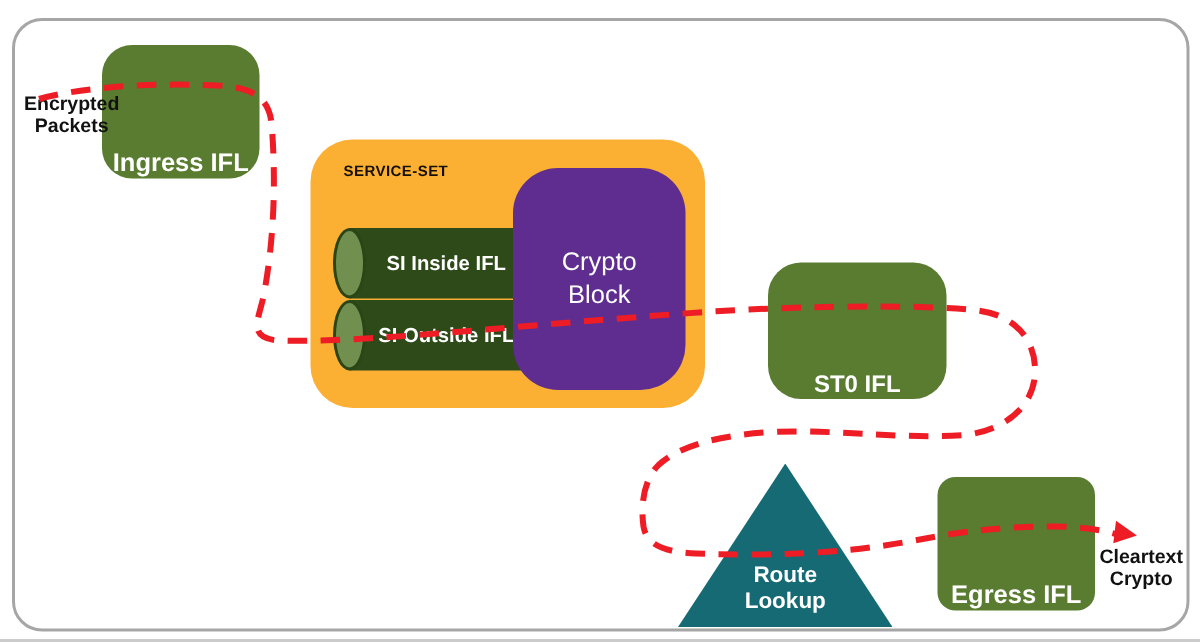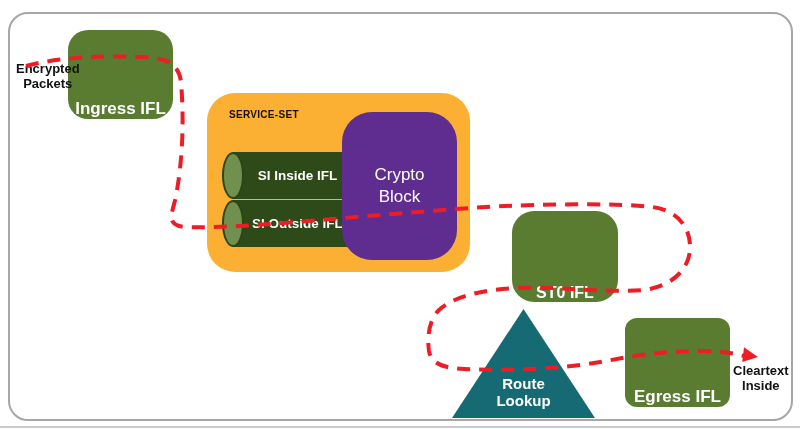--- a/index.html
+++ b/index.html
@@ -42,21 +42,21 @@
     display: flex;
     align-items: flex-end;
     justify-content: center;
     color: #ffffff;
     font-weight: 700;
     text-align: center;
     z-index: 3;
   }
   .green { background: #597c30; }
   .ingress { left: 68px; top: 30px; width: 105px; height: 89px; border-radius: 20px; font-size: 17px; }
-  .st0     { left: 512px; top: 175px; width: 106px; height: 91px; border-radius: 22px; font-size: 16px; margin-top: 36px; }
+  .st0     { left: 512px; top: 175px; width: 119px; height: 91px; border-radius: 22px; font-size: 16px; }
   .egress  { left: 625px; top: 318px; width: 105px; height: 89px; border-radius: 12px; font-size: 17px; }
   .service-set {
     position: absolute;
     left: 207px; top: 93px;
     width: 263px; height: 179px;
     background: #fbb034;
     border-radius: 28px;
     z-index: 1;
   }
   .ss-label {
@@ -190,21 +190,21 @@
   <div class="triangle">
     <span class="multiline">Route
 Lookup</span>
   </div>
 
   <div class="box green egress">
     <span class="box-label">Egress IFL</span>
   </div>
 
   <div class="note cleartext multiline">Cleartext
-Inside</div>
+Crypto</div>
 
   <svg class="flow" viewBox="0 0 800 429">
     <path class="dash" d="M 26 66
          C 55 58, 100 55, 145 57
          C 165 58, 179 63, 181 82
          C 184 118, 183 158, 176 196
          C 173 212, 164 225, 185 227
          C 240 229, 330 218, 470 208
          C 510 205, 610 202, 652 207
          C 676 210, 691 226, 690 249

